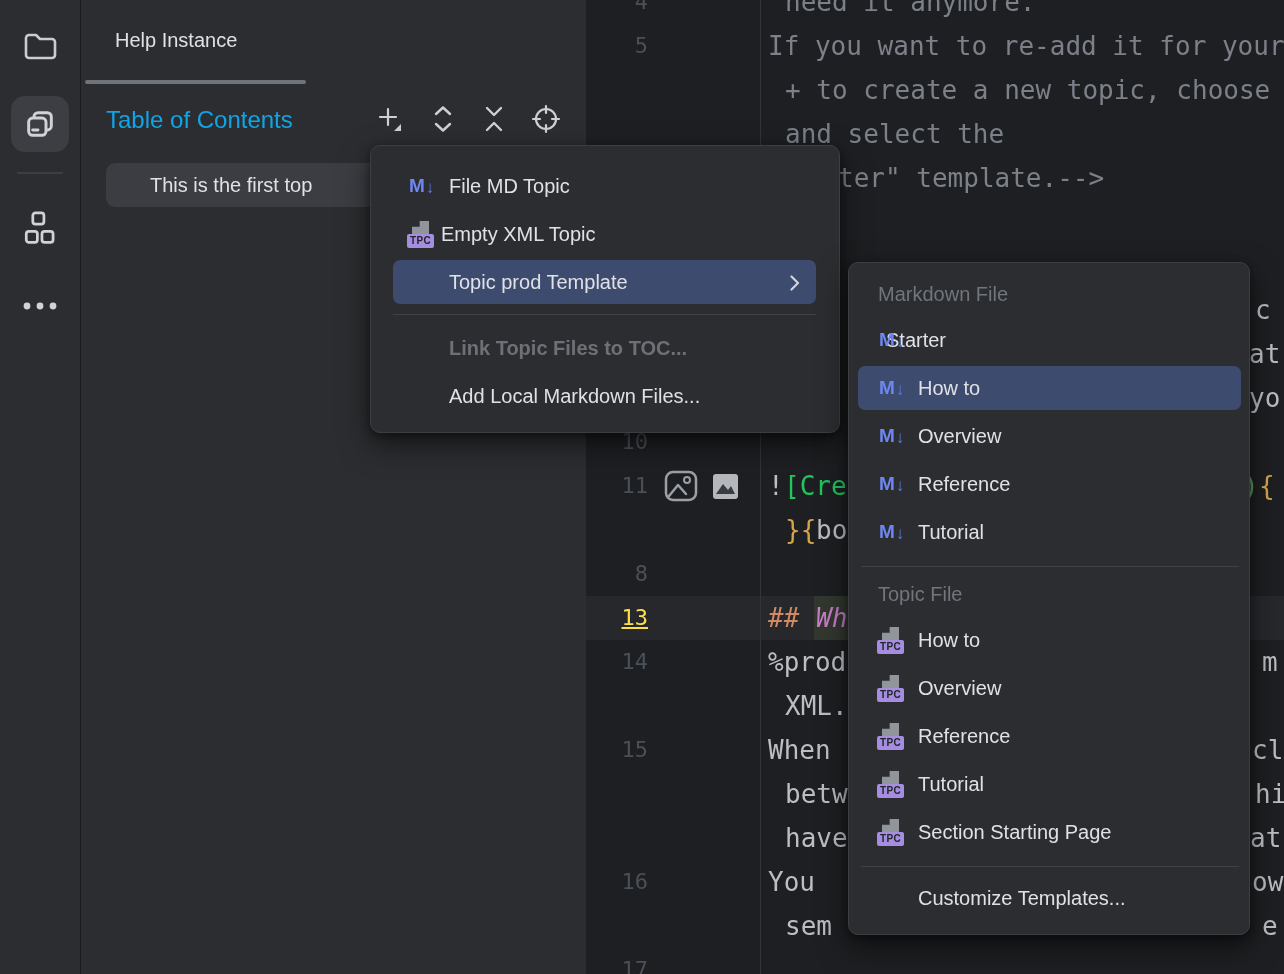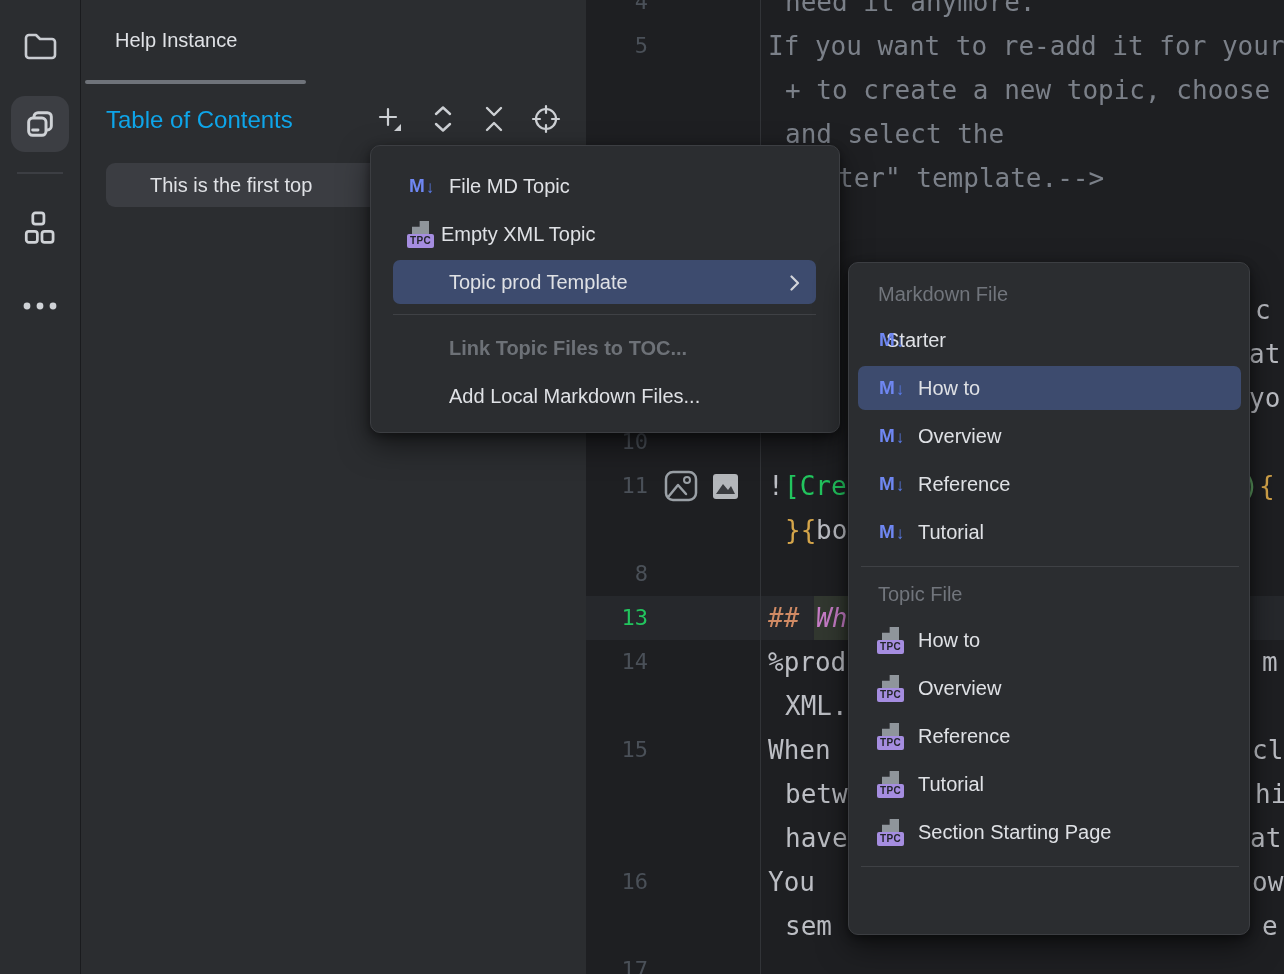--- a/index.html
+++ b/index.html
@@ -6,21 +6,21 @@
   .screen{position:relative;width:1284px;height:974px;background:#1e1f22;overflow:hidden;
           font-family:"Liberation Sans",sans-serif;}
 
   
   .editor{position:absolute;left:586px;top:0;width:698px;height:974px;background:#1e1f22;}
   .cur-line{position:absolute;left:0;right:0;height:44px;background:#26282c;}
   .gutter-sep{position:absolute;left:174px;top:0;width:1px;height:974px;background:#323438;}
   .code,.num{position:absolute;font-family:"DejaVu Sans Mono",monospace;font-size:26px;
              line-height:44px;height:44px;white-space:pre;}
   .num{left:0;width:62px;text-align:right;color:#4a5058;font-size:22px;}
-  .num.cur{color:#22c55e;}
+  .num.cur{color:#fde047;text-decoration:underline;}
   .cm{color:#7b8089;}          
   .cd{color:#bcbec4;}          
   .lnk{color:#22c55e;}
   .gold{color:#d5a54a;}
   .grn{color:#62a565;}
   .orange{color:#d08a64;font-style:italic;}
   .hd{color:#c87dc8;font-style:italic;background:#323830;padding:0 6px 0 2px;}
 
   .gutter-icon{position:absolute;}
 
@@ -334,15 +334,18 @@
           <span class="tpc-icon">
             <span class="tpc-page"></span>
             <span class="tpc-badge">TPC</span>
           </span>
         </span>
       <span class="lbl" style="margin-left:60px">Section Starting Page</span>
     </div>
 
     <div class="menu-sep" style="left:12px;top:603px;width:378px"></div>
 
+    <div class="mi" style="left:9px;top:611px;width:383px;height:48px">
+      <span class="lbl" style="margin-left:60px">Customize Templates...</span>
+    </div>
   </div>
 
 </div>
 
 </body></html>

